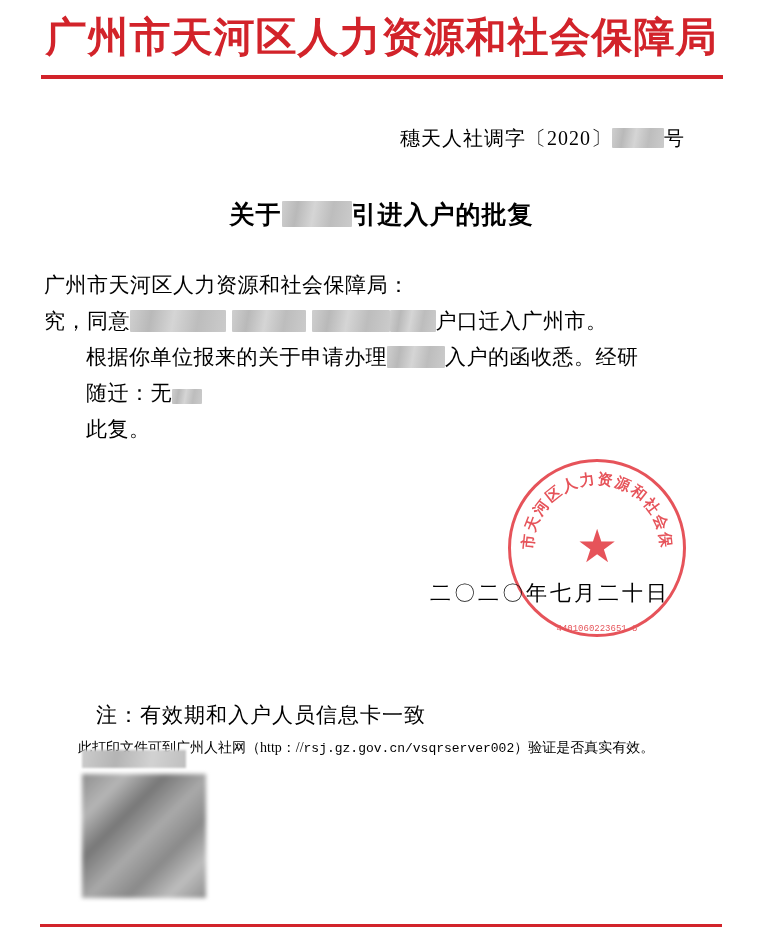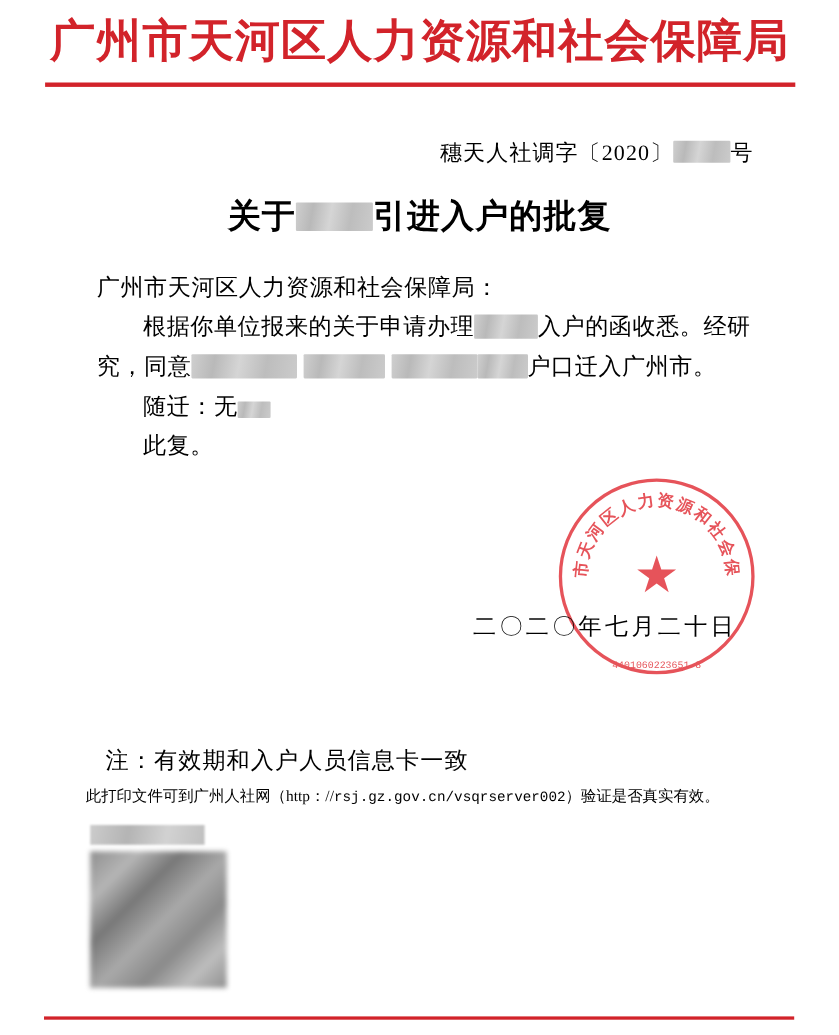--- a/index.html
+++ b/index.html
@@ -54,35 +54,35 @@
     letter-spacing: 1px;
     white-space: nowrap;
     padding-left: 12px;
   }
   .doc-number-row .redact {
     vertical-align: -3px;
   }
 
   
   .doc-subject {
-    margin-top: 24px;
+    margin-top: 46px;
     text-align: center;
     font-weight: bold;
-    font-size: 30px;
+    font-size: 25px;
     letter-spacing: 1px;
     white-space: nowrap;
   }
   .doc-subject .redact {
     vertical-align: -4px;
   }
 
   
   .doc-body {
-    margin-top: 26px;
-    padding: 0 78px 0 88px;
+    margin-top: 36px;
+    padding: 0 78px 0 44px;
     font-size: 21px;
     line-height: 36px;
     letter-spacing: 0.5px;
   }
   .addressee {
     margin: 0;
   }
   .para {
     margin: 0;
     text-indent: 2em;
@@ -231,26 +231,26 @@
     <span>穗天人社调字〔2020〕</span><span class="redact r-num"></span><span>号</span>
   </div>
 
   <div class="doc-subject">
     <span>关于</span><span class="redact r-subj"></span><span>引进入户的批复</span>
   </div>
 
   <div class="doc-body">
     <p class="addressee">广州市天河区人力资源和社会保障局：</p>
 
+    <p class="para" style="text-indent:0">
+      <span>究，同意</span><span class="redact r-p2a"></span>&nbsp;<span class="redact r-p2b"></span>&nbsp;<span class="redact r-p2c"></span><span class="redact r-p2d"></span><span>户口迁入广州市。</span>
+    </p>
+
     <p class="para">
       <span>根据你单位报来的关于申请办理</span><span class="redact r-p1"></span><span>入户的函收悉。经研</span>
-    </p>
-
-    <p class="para" style="text-indent:0">
-      <span>究，同意</span><span class="redact r-p2a"></span>&nbsp;<span class="redact r-p2b"></span>&nbsp;<span class="redact r-p2c"></span><span class="redact r-p2d"></span><span>户口迁入广州市。</span>
     </p>
 
     <p class="para">
       <span>随迁：</span><span>无</span><span class="redact r-follow"></span>
     </p>
 
     <p class="para">此复。</p>
   </div>
 
   <div class="seal-area">

